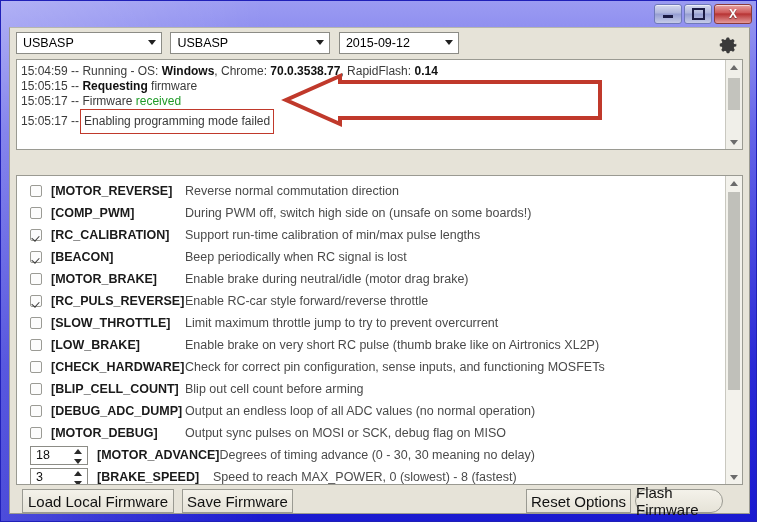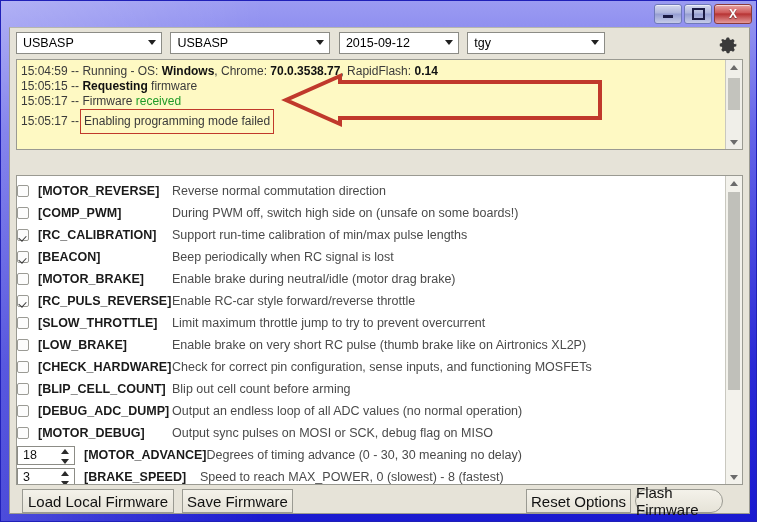--- a/index.html
+++ b/index.html
@@ -78,21 +78,21 @@
   #combo-fw{width:138px;}
   #gear-btn{
     position:absolute;right:10px;top:5px;width:22px;height:22px;
     cursor:pointer;
   }
 
   
   #logbox{
     position:absolute;left:6px;top:31px;width:727px;height:91px;
     box-sizing:border-box;
-    background:#fef9c3;border:1px solid #9a9a92;
+    background:#ffffff;border:1px solid #9a9a92;
     overflow:hidden;
   }
   #loglines{
     position:absolute;left:0;top:0;right:17px;top:2px;
     padding:2px 0 0 4px;
   }
   .logline{
     font-size:12px;color:#3a3a3a;line-height:15px;white-space:nowrap;
     font-family:"Liberation Sans", sans-serif;
   }
@@ -133,21 +133,21 @@
   
   #panel{
     position:absolute;left:6px;top:147px;width:727px;height:310px;
     box-sizing:border-box;
     background:#ffffff;border:1px solid #9a9a92;
     overflow:hidden;
   }
   #optlist{position:absolute;left:0;top:0;right:17px;top:4px;}
   .orow{
     height:22px;display:flex;align-items:center;
-    font-size:12.5px;box-sizing:border-box;
+    font-size:12.5px;padding-left:13px;box-sizing:border-box;
   }
   .cb{
     width:12px;height:12px;box-sizing:border-box;
     border:1px solid #9b9b95;background:#fcfcfc;border-radius:2px;
     margin-right:9px;flex:0 0 auto;position:relative;cursor:pointer;
   }
   .cb.on::after{
     content:"";position:absolute;left:2px;top:4px;width:4px;height:6px;
     border:solid #3c3c3c;border-width:0 1.6px 1.6px 0;transform:rotate(42deg);
   }
@@ -222,24 +222,20 @@
       <div class="combo" id="combo-programmer">
         <span class="val">USBASP</span>
         <span class="arw"></span>
       </div>
       <div class="combo" id="combo-port">
         <span class="val">USBASP</span>
         <span class="arw"></span>
       </div>
       <div class="combo" id="combo-date">
         <span class="val">2015-09-12</span>
-        <span class="arw"></span>
-      </div>
-      <div class="combo" id="combo-fw">
-        <span class="val">tgy</span>
         <span class="arw"></span>
       </div>
       <div id="gear-btn">
         <svg width="22" height="22" viewBox="0 0 24 24">
           <path fill="#3a3a3a" d="M12 8.2a3.8 3.8 0 100 7.6 3.8 3.8 0 000-7.6zm0 5.9a2.1 2.1 0 110-4.2 2.1 2.1 0 010 4.2z"></path>
           <path fill="#3a3a3a" d="M20.4 13.6l-1.8-.5a6.9 6.9 0 00-.5-1.3l.9-1.6a.7.7 0 00-.1-.9l-1.2-1.2a.7.7 0 00-.9-.1l-1.6.9a6.9 6.9 0 00-1.3-.5l-.5-1.8a.7.7 0 00-.7-.5h-1.7a.7.7 0 00-.7.5l-.5 1.8c-.45.12-.88.3-1.3.5l-1.6-.9a.7.7 0 00-.9.1L5 8.4a.7.7 0 00-.1.9l.9 1.6c-.2.42-.38.85-.5 1.3l-1.8.5a.7.7 0 00-.5.7v1.7a.7.7 0 00.5.7l1.8.5c.12.45.3.88.5 1.3l-.9 1.6a.7.7 0 00.1.9l1.2 1.2a.7.7 0 00.9.1l1.6-.9c.42.2.85.38 1.3.5l.5 1.8a.7.7 0 00.7.5h1.7a.7.7 0 00.7-.5l.5-1.8c.45-.12.88-.3 1.3-.5l1.6.9a.7.7 0 00.9-.1l1.2-1.2a.7.7 0 00.1-.9l-.9-1.6c.2-.42.38-.85.5-1.3l1.8-.5a.7.7 0 00.5-.7v-1.7a.7.7 0 00-.5-.7z" transform="translate(0,-1.2) scale(1)"></path>
         </svg>
       </div>
     </div>
 

